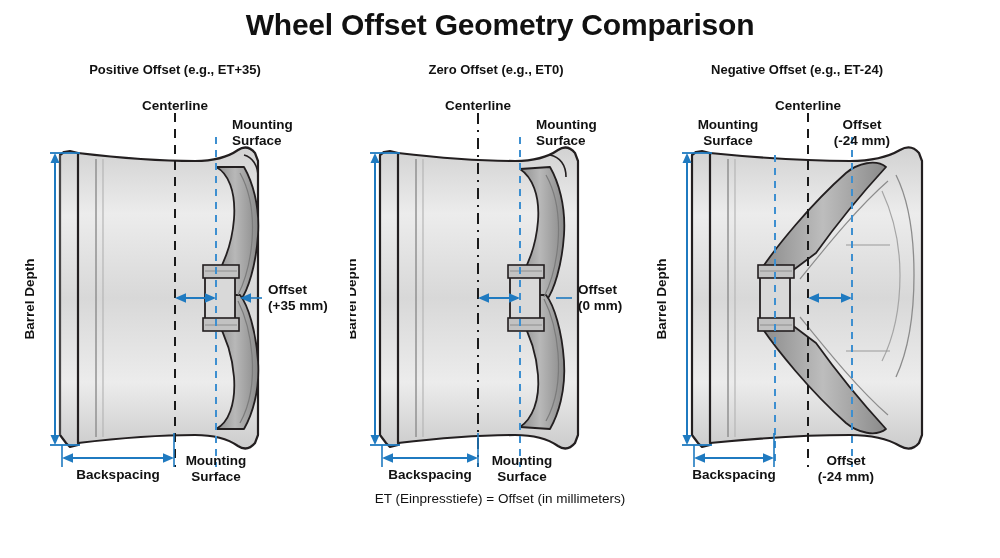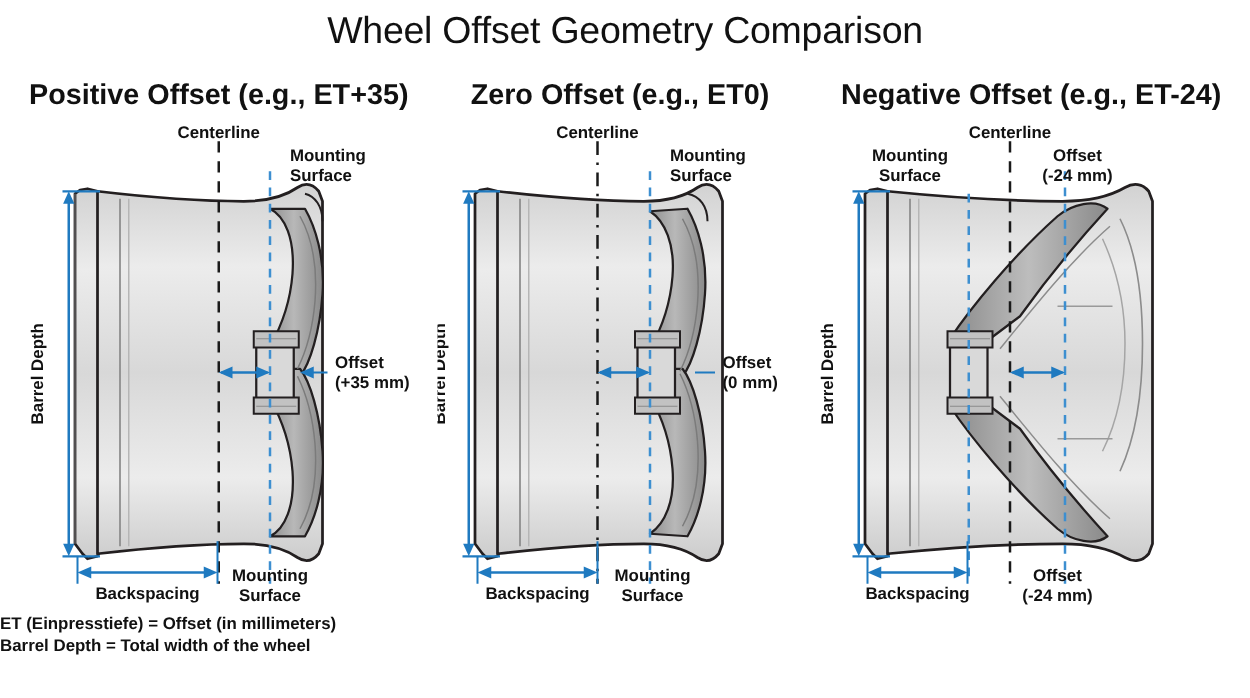--- a/index.html
+++ b/index.html
@@ -15,36 +15,36 @@
     overflow: hidden;
     position: relative;
   }
   #page-title {
     position: absolute;
     top: 8px;
     left: 0;
     width: 1000px;
     text-align: center;
     font-size: 30px;
-    font-weight: normal;
+    font-weight: bold;
     letter-spacing: -0.2px;
     color: #111111;
   }
   .panel-title {
     position: absolute;
     top: 62px;
-    font-size: 23px;
+    font-size: 13px;
     font-weight: bold;
     text-align: center;
     color: #111111;
     white-space: nowrap;
   }
   #panel-title-0 { left: 0px;   width: 350px; }
   #panel-title-1 { left: 346px; width: 300px; }
-  #panel-title-2 { left: 650px; width: 350px; }
+  #panel-title-2 { left: 622px; width: 350px; }
 
   .panel {
     position: absolute;
     top: 95px;
     height: 390px;
   }
   #panel-0 { left: 0px;   width: 350px; }
   #panel-1 { left: 350px; width: 300px; }
   #panel-2 { left: 650px; width: 350px; }
   .panel svg { display: block; }
@@ -54,23 +54,23 @@
     font-size: 13.5px;
     font-weight: bold;
     fill: #111111;
   }
 
   #footer-notes {
     position: absolute;
     top: 490px;
     left: 0;
     width: 1000px;
-    text-align: left;
+    text-align: center;
     font-size: 13.5px;
-    font-weight: bold;
+    font-weight: normal;
     line-height: 18px;
     color: #111111;
   }
   #footer-notes div { white-space: nowrap; }
 </style>
 </head>
 <body>
 
 <div id="page-title">Wheel Offset Geometry Comparison</div>
 
@@ -326,14 +326,13 @@
   </g>
   <text class="dimtext" x="84" y="384" text-anchor="middle">Backspacing</text>
 
   <text class="dimtext" x="196" y="370" text-anchor="middle">Offset</text>
   <text class="dimtext" x="196" y="386" text-anchor="middle">(-24 mm)</text>
 </svg>
 </div>
 
 <div id="footer-notes">
   <div>ET (Einpresstiefe) = Offset (in millimeters)</div>
-  <div>Barrel Depth = Total width of the wheel</div>
 </div>
 
 </body></html>

